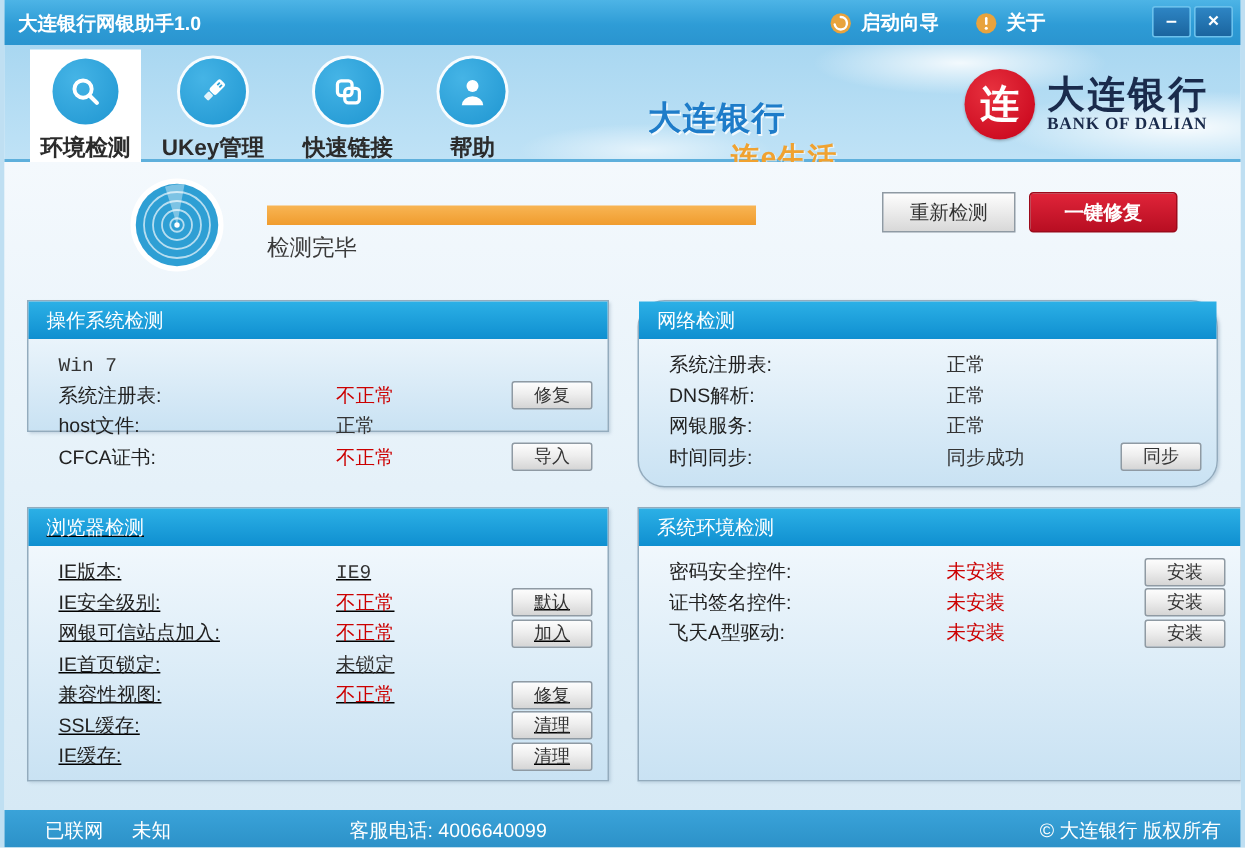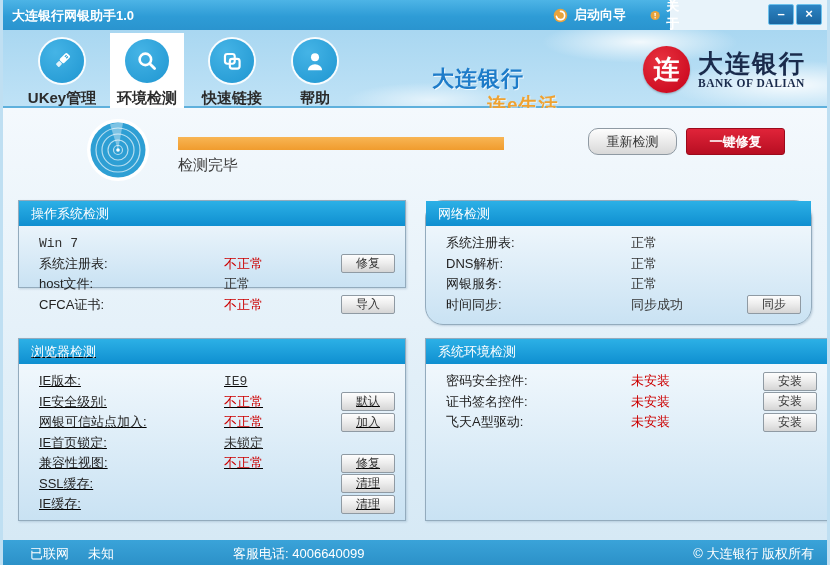--- a/index.html
+++ b/index.html
@@ -1,21 +1,21 @@
 <!DOCTYPE html>
 <html><head>
 <meta charset="utf-8">
 <style>
   * { margin:0; padding:0; box-sizing:border-box; }
   html,body { width:830px; height:565px; font-family:"Liberation Sans","DejaVu Sans",sans-serif; }
   .window { position:relative; width:830px; height:565px; background:#e8f3fa; overflow:hidden;
             border-left:3px solid #bfdff2; border-right:3px solid #bfdff2; }
 
   
-  .titlebar { position:absolute; left:-3px; top:0; width:670px; height:30px;
+  .titlebar { position:absolute; left:-3px; top:0; width:830px; height:30px;
               background:linear-gradient(#4db4e6,#2e9cd6 55%,#2a94cf);text-decoration:underline; }
   .win-title { position:absolute; left:12px; top:7px; color:#fff; font-size:13px; font-weight:bold; }
   .tb-action { position:absolute; top:5px; height:20px; display:flex; align-items:center; gap:6px;
                color:#fff; font-size:13px; font-weight:bold; cursor:pointer; }
   .tb-action1 { left:553px; } .tb-action2 { left:650px; }
   .ring-ico { width:15px; height:15px; }
   .winbtn { position:absolute; top:4px; width:26px; height:21px; border:1px solid #6cc1ec; border-radius:2px;
             background:linear-gradient(#2e85c4,#1a659f); color:#fff; font-size:13px; line-height:18px;
             text-align:center; font-weight:bold; cursor:pointer; }
   .btn-min { left:768px; } .btn-close { left:796px; }
@@ -54,21 +54,21 @@
 
   
   .content { position:absolute; left:-3px; top:108px; width:830px; height:432px;
              background:linear-gradient(#f4f9fd,#d6e9f5); }
   .radar { position:absolute; left:86px; top:10px; width:64px; height:64px; }
   .progress-track { position:absolute; left:178px; top:29px; width:326px; height:13px; background:#fde3bd; }
   .progress-fill { height:100%; background:linear-gradient(#f8b554,#f09c2e); }
   .scan-status { position:absolute; left:178px; top:48px; font-size:15px; color:#3a3a3a; }
   .btn-rescan { position:absolute; left:588px; top:20px; width:89px; height:27px;
                 background:linear-gradient(#fdfdfd,#ebebeb 50%,#d8d8d8); border:1px solid #8f9aa3;
-                border-radius:10px; font-size:13px; color:#333; cursor:pointer; }
+                border-radius:0; font-size:13px; color:#333; cursor:pointer; }
   .btn-fix { position:absolute; left:686px; top:20px; width:99px; height:27px;
              background:linear-gradient(#e02439,#b80e22); border:1px solid #9c0a1b; border-radius:3px;
              font-size:13px; font-weight:bold; color:#fff; cursor:pointer; }
 
   
   .panel { position:absolute; border:1px solid #93abbd; background:linear-gradient(#f7fbfe,#c9e2f3);
            box-shadow:1px 1px 2px rgba(120,150,175,.35); }
   .panel-os  { left:18px;  top:92px;  width:388px; height:88px; }
   .panel-net { left:425px; top:92px;  width:387px; height:125px;border-radius:18px; }
   .panel-br  { left:18px;  top:230px; width:388px; height:183px;text-decoration:underline; }
@@ -112,42 +112,42 @@
         <circle cx="8" cy="11.6" r="1.1" fill="#fff"></circle>
       </svg>
       <span>关于</span>
     </div>
     <div class="winbtn btn-min">–</div>
     <div class="winbtn btn-close">×</div>
   </div>
 
   <div class="header">
     <div class="toolbar">
+      <div class="tool-item active" style="width:74px">
+        <div class="tool-circle">
+          <svg viewBox="0 0 24 24">
+            <circle cx="10.5" cy="10.5" r="5.3" fill="none" stroke="#fff" stroke-width="2.4"></circle>
+            <line x1="14.6" y1="14.6" x2="19" y2="19" stroke="#fff" stroke-width="2.6" stroke-linecap="round"></line>
+          </svg>
+        </div>
+        <span class="tool-label">环境检测</span>
+      </div>
       <div class="tool-item" style="width:84px">
         <div class="tool-circle">
           <svg viewBox="0 0 24 24">
             <g transform="rotate(45 12 12)">
               <rect x="9.2" y="3.5" width="5.6" height="9.5" rx="1.4" fill="#fff"></rect>
               <rect x="10" y="13.6" width="4" height="4.6" rx="0.8" fill="#fff" opacity=".85"></rect>
               <rect x="10.6" y="5.2" width="1.1" height="2.2" fill="#2aa2d9"></rect>
               <rect x="12.4" y="5.2" width="1.1" height="2.2" fill="#2aa2d9"></rect>
             </g>
           </svg>
         </div>
         <span class="tool-label">UKey管理</span>
       </div>
-      <div class="tool-item active" style="width:74px">
-        <div class="tool-circle">
-          <svg viewBox="0 0 24 24">
-            <circle cx="10.5" cy="10.5" r="5.3" fill="none" stroke="#fff" stroke-width="2.4"></circle>
-            <line x1="14.6" y1="14.6" x2="19" y2="19" stroke="#fff" stroke-width="2.6" stroke-linecap="round"></line>
-          </svg>
-        </div>
-        <span class="tool-label">环境检测</span>
-      </div>
       <div class="tool-item" style="width:84px">
         <div class="tool-circle">
           <svg viewBox="0 0 24 24">
             <rect x="5.5" y="5.5" width="9" height="9" rx="2.2" fill="none" stroke="#fff" stroke-width="2"></rect>
             <rect x="10" y="10" width="9" height="9" rx="2.2" fill="none" stroke="#fff" stroke-width="2"></rect>
           </svg>
         </div>
         <span class="tool-label">快速链接</span>
       </div>
       <div class="tool-item" style="width:70px">

